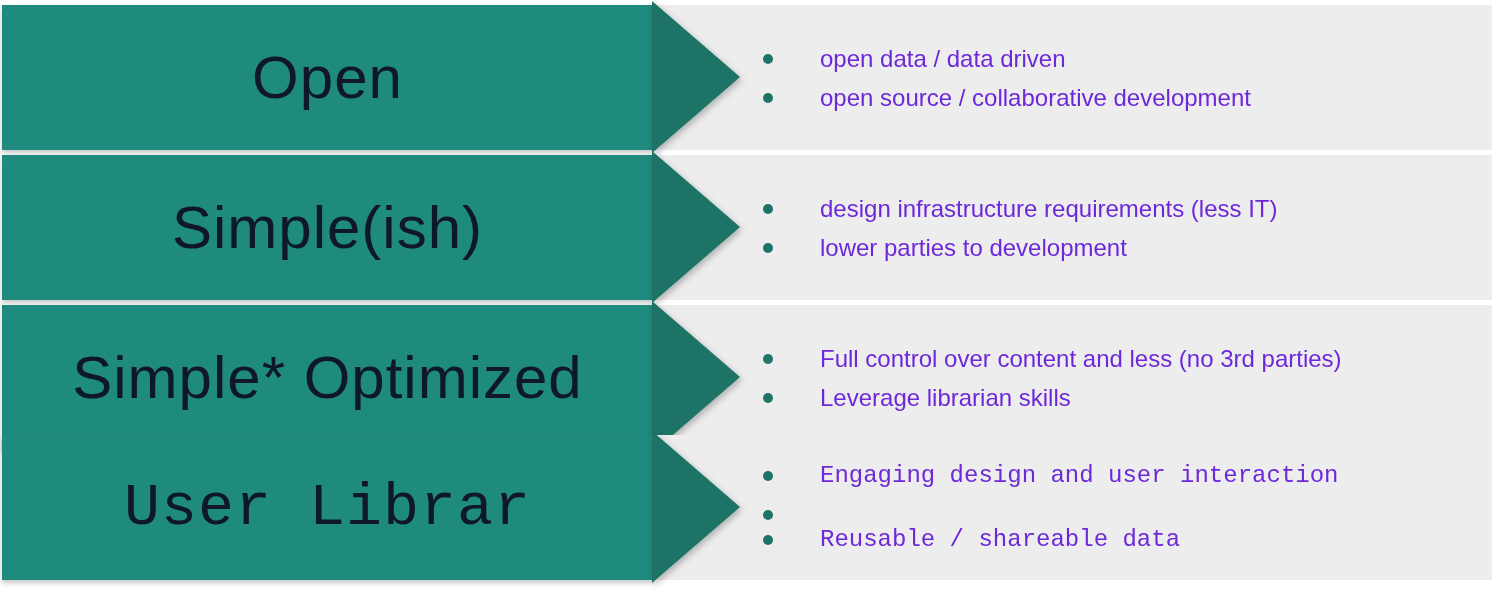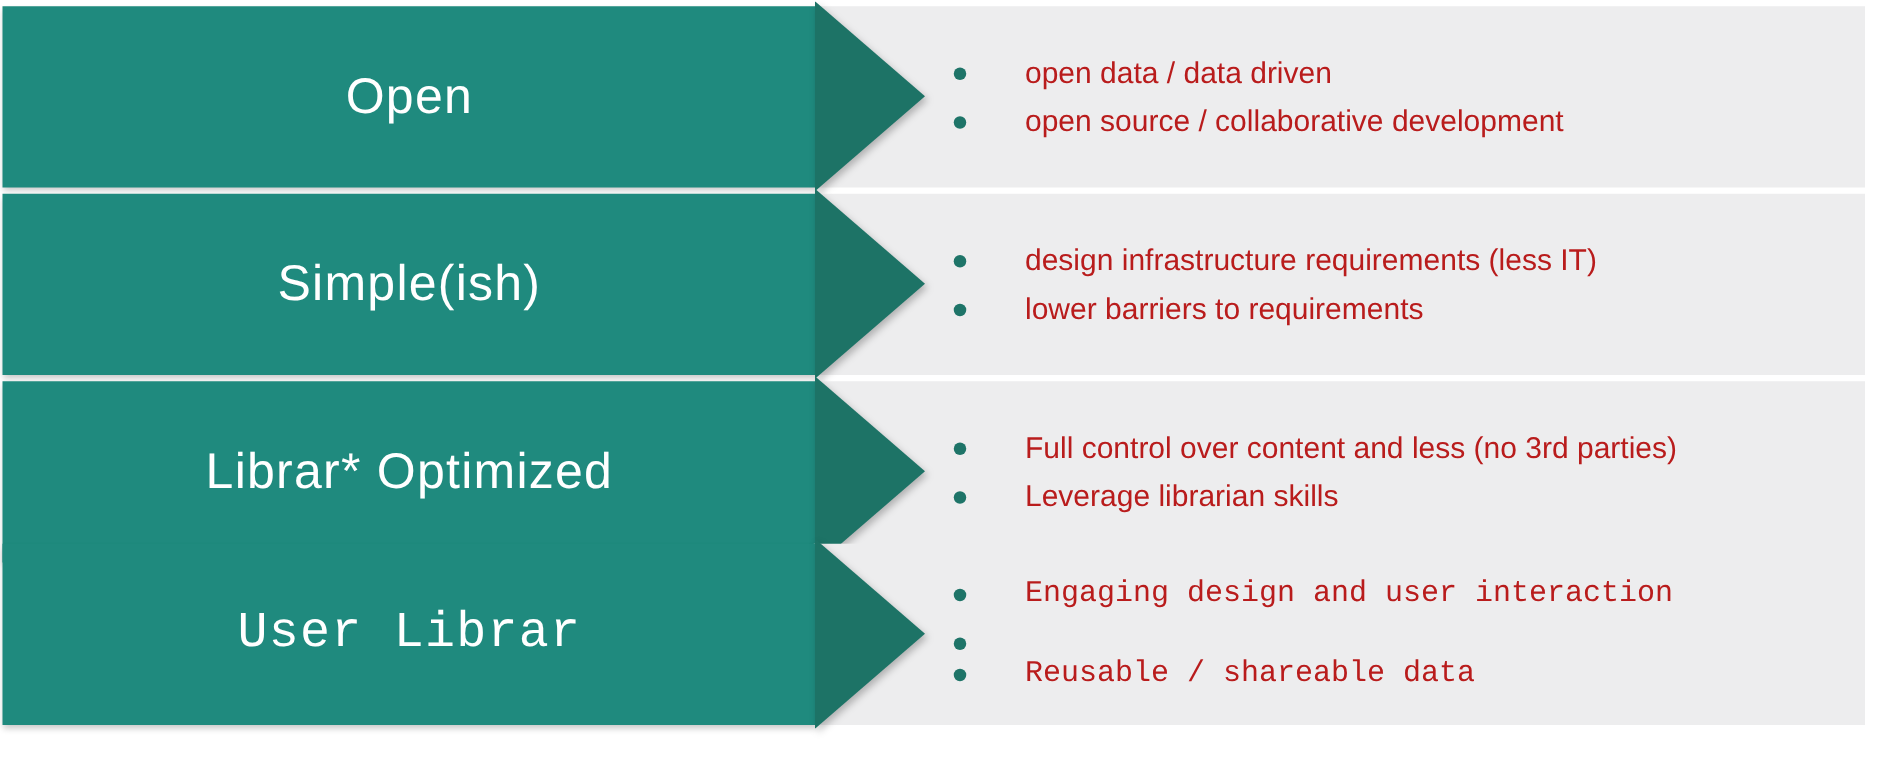--- a/index.html
+++ b/index.html
@@ -56,38 +56,38 @@
     width: 88px;
     filter: drop-shadow(2px 3px 3px rgba(0,0,0,0.25));
   }
   .head {
     width: 100%;
     height: 100%;
     background: #1d7366;
     clip-path: polygon(0 0, 100% 50%, 0 100%);
   }
   .label {
-    font-size: 40px;
+    font-size: 60px;
     font-weight: 200;
     letter-spacing: 1px;
-    color: #ffffff;
+    color: #0f172a;
     white-space: nowrap;
   }
   .bullets {
     list-style: none;
     margin: 0;
     padding: 0 16px 0 112px;
   }
   .bullet {
     display: flex;
     align-items: flex-start;
     font-size: 24px;
     line-height: 39px;
     font-weight: 500;
-    color: #b91c1c;
+    color: #6d28d9;
     white-space: nowrap;
   }
   .dot {
     flex: none;
     width: 10px;
     height: 10px;
     border-radius: 50%;
     background: #1e7468;
     margin: 15px 47px 0 0;
   }
@@ -120,21 +120,21 @@
 
   <div class="row row-1">
     <div class="panel">
       <ul class="bullets">
         <li class="bullet">
           <span class="dot"></span>
           <span>design infrastructure requirements (less IT)</span>
         </li>
         <li class="bullet">
           <span class="dot"></span>
-          <span>lower barriers to requirements</span>
+          <span>lower parties to development</span>
         </li>
       </ul>
     </div>
     <div class="band">
       <span class="label">Simple(ish)</span>
     </div>
     <div class="head-wrap">
         <div class="head"></div>
       </div>
   </div>
@@ -146,21 +146,21 @@
           <span class="dot"></span>
           <span>Full control over content and less (no 3rd parties)</span>
         </li>
         <li class="bullet">
           <span class="dot"></span>
           <span>Leverage librarian skills</span>
         </li>
       </ul>
     </div>
     <div class="band">
-      <span class="label">Librar* Optimized</span>
+      <span class="label">Simple* Optimized</span>
     </div>
     <div class="head-wrap">
         <div class="head"></div>
       </div>
   </div>
 
   <div class="row row-3">
     <div class="panel">
       <ul class="bullets">
         <li class="bullet">

